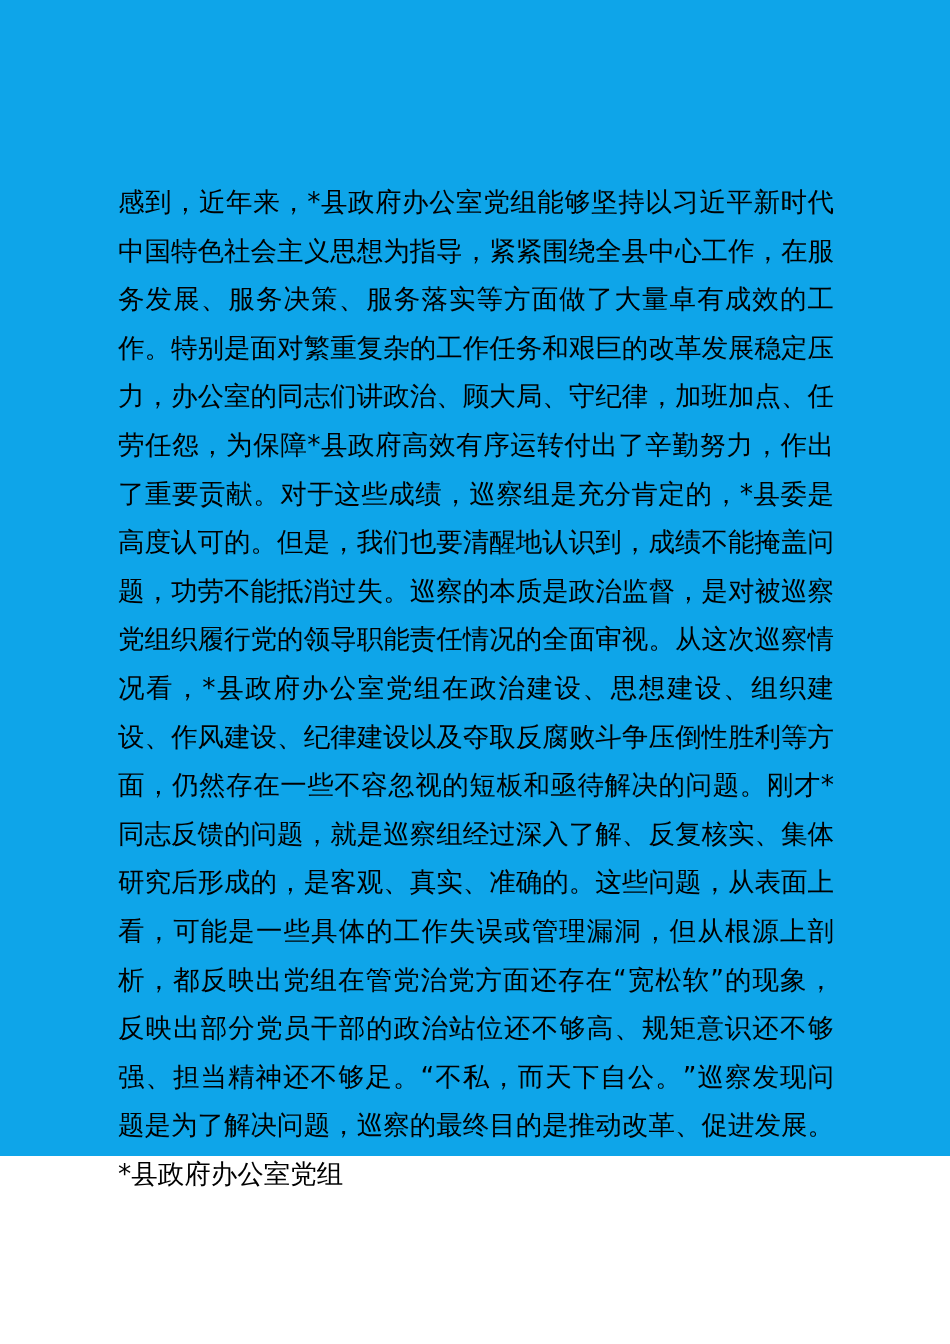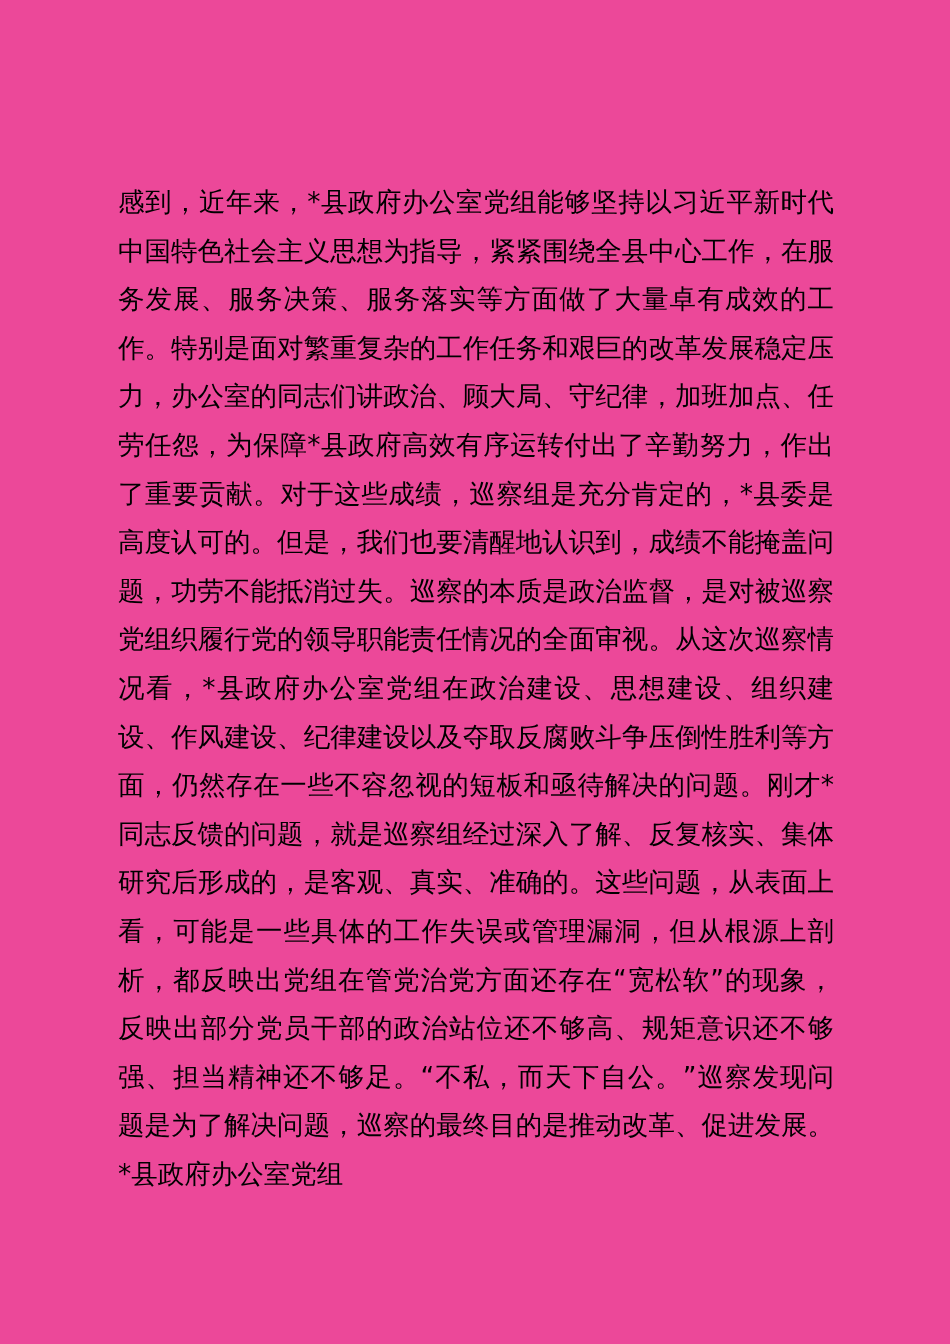--- a/index.html
+++ b/index.html
@@ -10,22 +10,22 @@
   body {
     width: 950px;
     height: 1344px;
     font-family: "DejaVu Sans", "Liberation Sans", sans-serif;
     color: #000000;
     overflow: hidden;
   }
   .page {
     position: relative;
     width: 950px;
-    height: 1344px;
-    background: #ec4899;
+    height: 1156px;
+    background: #0ea5e9;
     box-sizing: border-box;
   }
   .body-text {
     position: absolute;
     left: 118px;
     top: 178px;
     width: 716px;
     font-size: 26.5px;
     line-height: 48.6px;
     letter-spacing: 0px;

